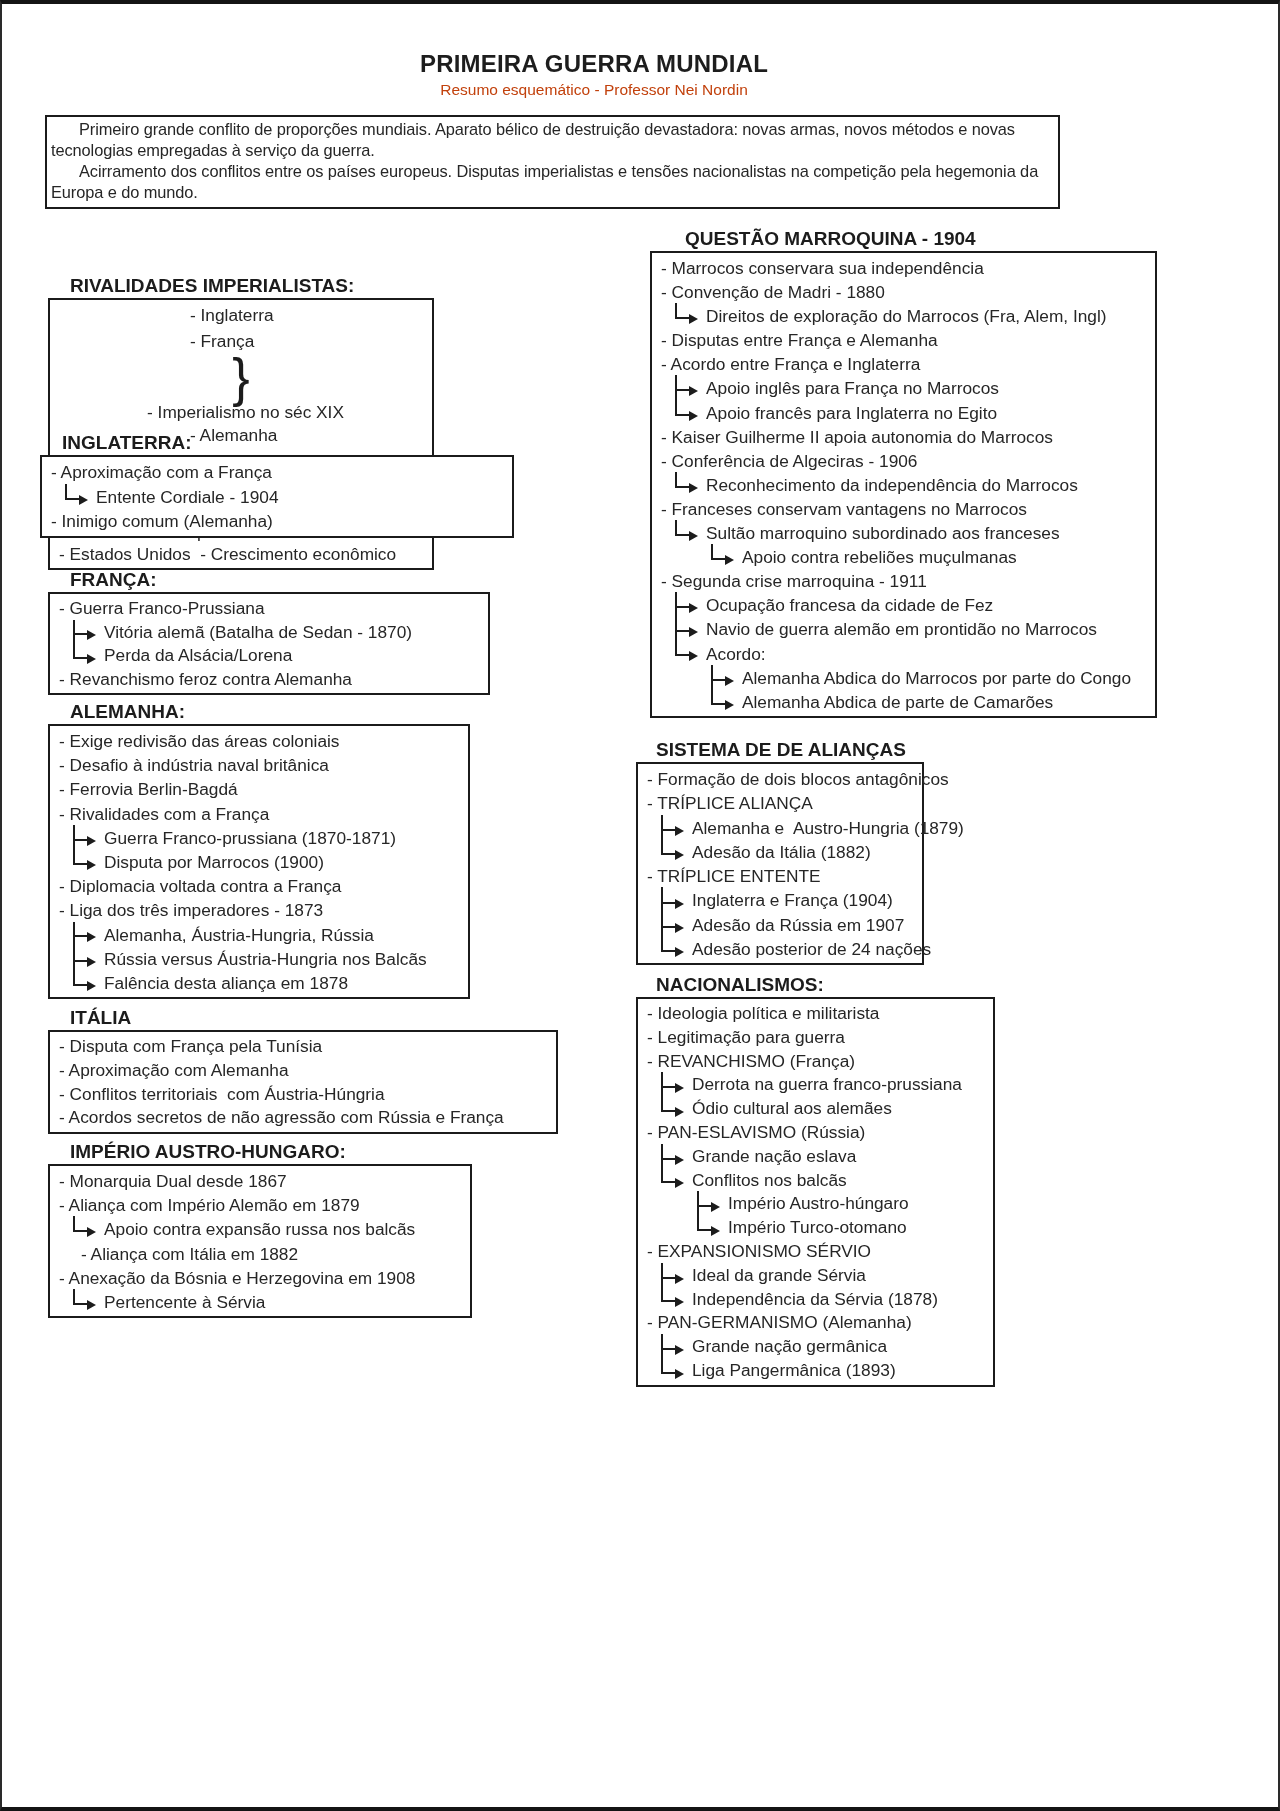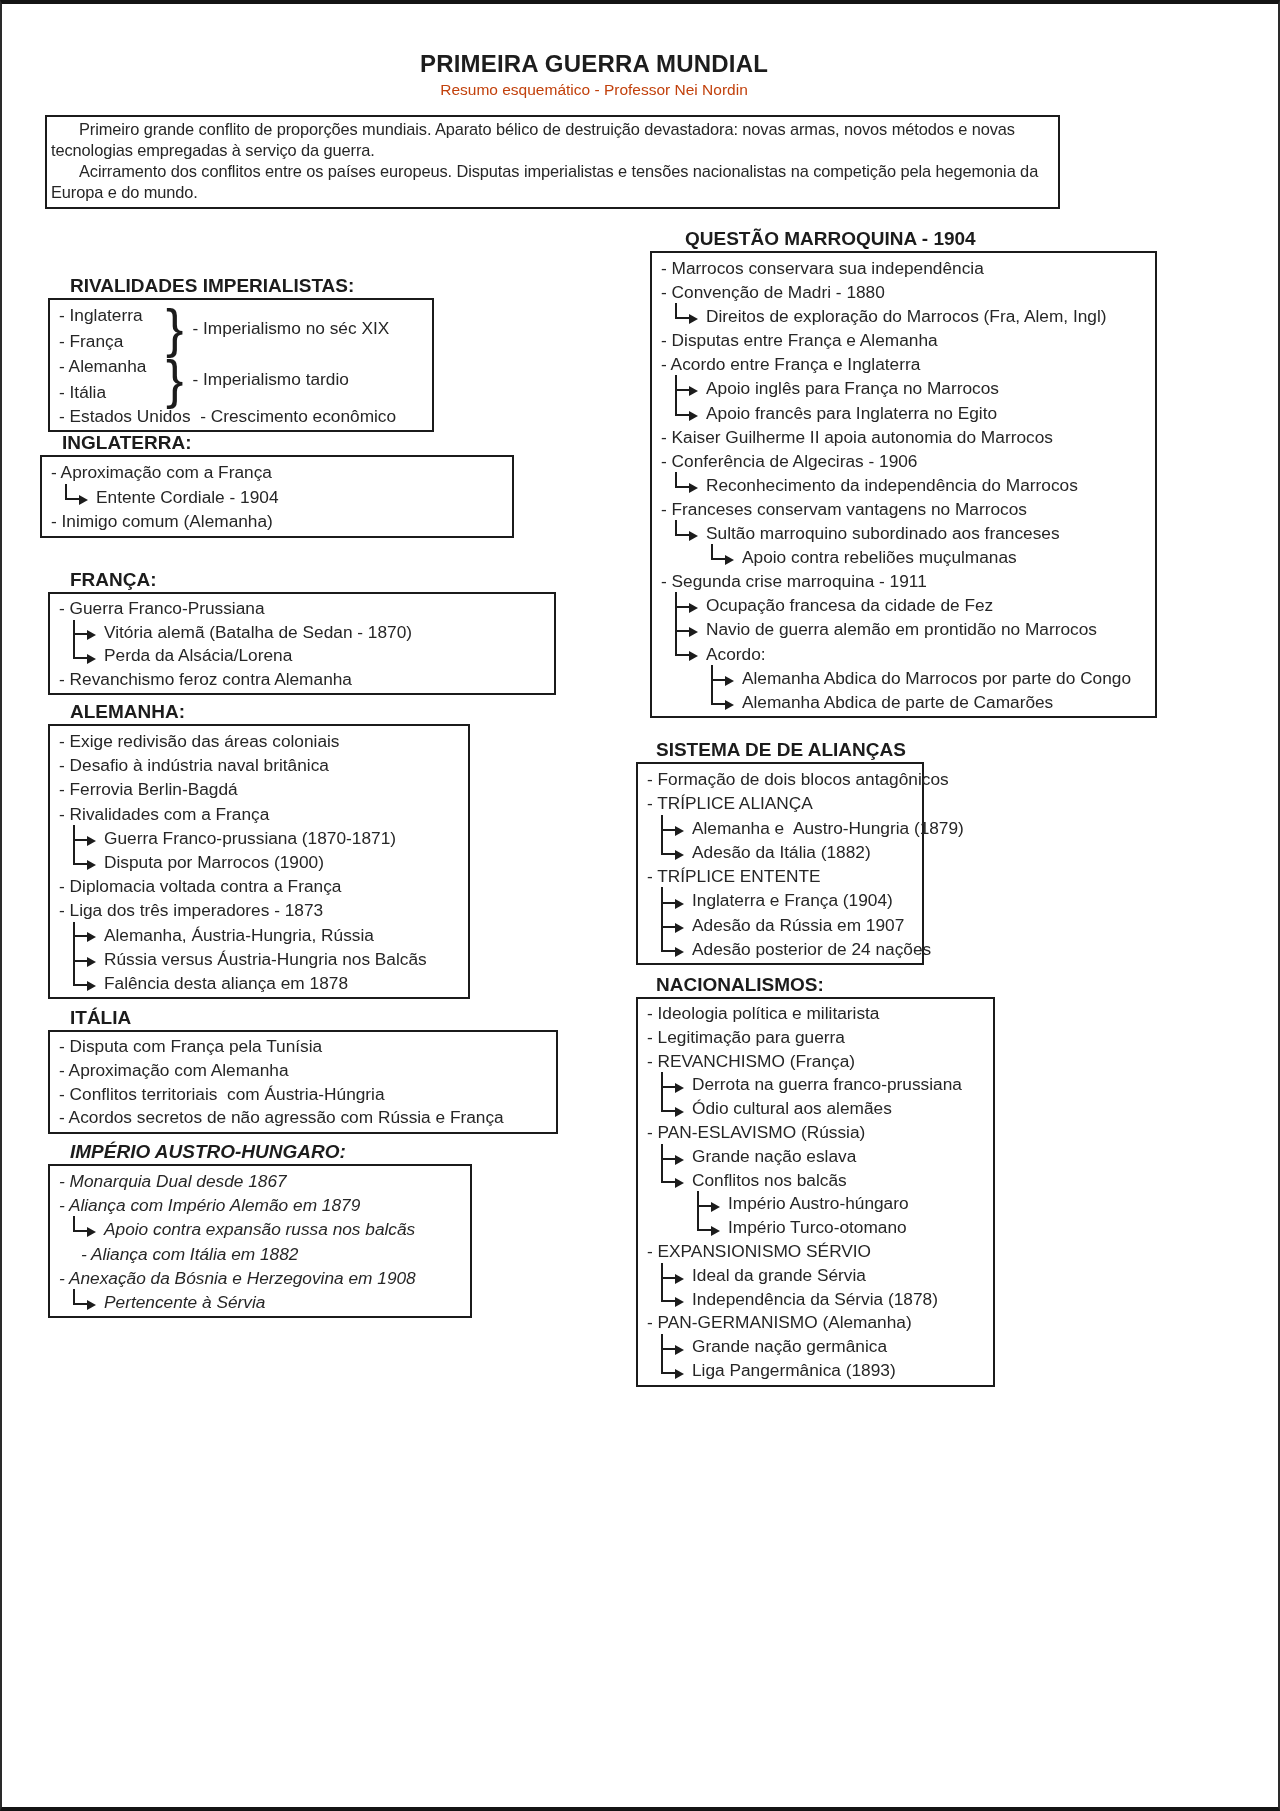--- a/index.html
+++ b/index.html
@@ -42,33 +42,33 @@
   .conn::after{content:"";position:absolute;left:0;top:calc(62% - 2px);width:15px;height:2px;background:#1c1c1c;}
   .conn b{
     content:"";position:absolute;left:14px;top:62%;transform:translateY(-50%);
     width:0;height:0;border-left:9px solid #1c1c1c;
     border-top:5px solid transparent;border-bottom:5px solid transparent;
   }
 
   
   #sec-rivalidades{left:46px;top:224px;}   #sec-rivalidades .box{width:386px;--lh:25.5px;}
   #sec-inglaterra{left:38px;top:381px;}    #sec-inglaterra .box{width:474px;--lh:24.5px;}
-  #sec-franca{left:46px;top:518px;}        #sec-franca .box{width:508px;--lh:23.5px;}
+  #sec-franca{left:46px;top:518px;}        #sec-franca .box{width:442px;--lh:23.5px;}
   #sec-alemanha{left:46px;top:650px;}      #sec-alemanha .box{width:422px;--lh:24.2px;}
   #sec-italia{left:46px;top:956px;}        #sec-italia .box{width:510px;--lh:23.8px;}
-  #sec-imperio{left:46px;top:1090px;font-style:italic;}      #sec-imperio .box{width:424px;--lh:24.2px;}
+  #sec-imperio{left:46px;top:1090px;}      #sec-imperio .box{width:424px;--lh:24.2px;}
   #sec-questao{left:648px;top:225px;}      #sec-questao .box{width:507px;--lh:24.1px;}
   #sec-sistema{left:634px;top:736px;}      #sec-sistema .box{width:288px;--lh:24.3px;}
   #sec-nacionalismos{left:634px;top:971px;}#sec-nacionalismos .box{width:359px;--lh:23.8px;}
   .hind-l{margin-left:22px;margin-top:48px;}
   .hind-q{margin-left:35px;}
   .hind-s{margin-left:20px;}
 
   
-  .rv-group{display:flex;align-items:center;}
+  .rv-group{display:flex;align-items:center;flex-direction:column;}
   .rv-countries{width:112px;}
   .rv-countries div{line-height:25.5px;padding-left:5px;white-space:pre;}
   .rv-brace{font-size:52px;line-height:48px;font-weight:normal;color:#1c1c1c;transform:scaleY(1.02);}
   .rv-label{margin-left:9px;white-space:pre;}
   .rv-footer{line-height:21px;padding:1px 0 1px 5px;white-space:pre;}
 </style>
 </head>
 <body>
 
 <div class="page">

